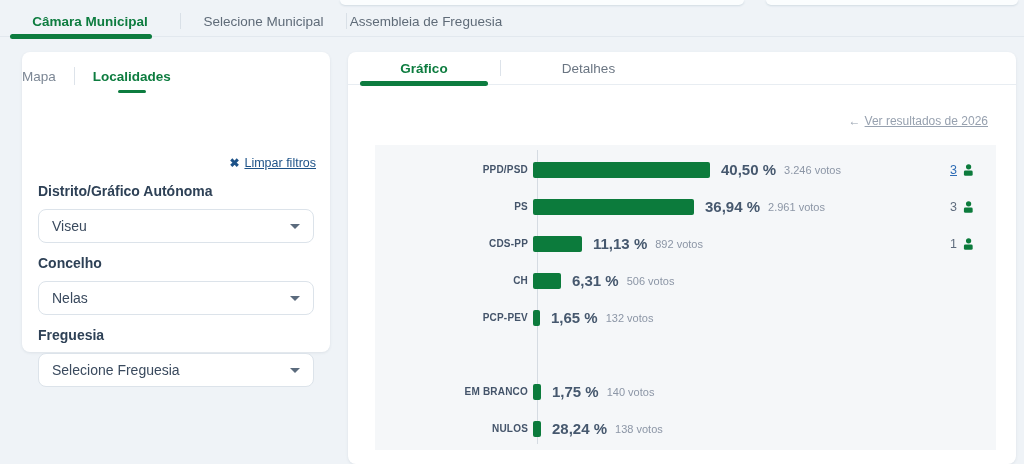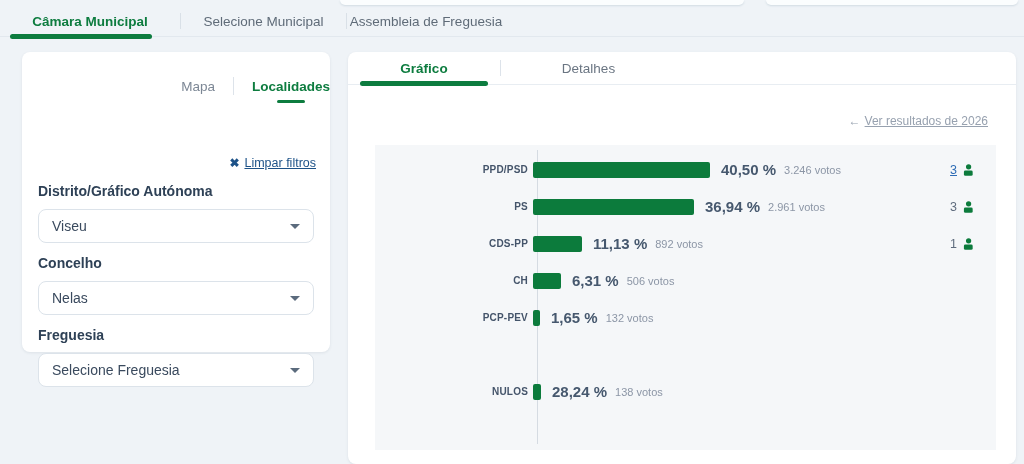--- a/index.html
+++ b/index.html
@@ -28,22 +28,22 @@
     background:#0d7c3f; border-radius:3px; }
   .vsep { width:1px; height:16px; background:#d9e0e7; margin-bottom:7px; }
 
   
   .card { position:absolute; background:#ffffff; border-radius:8px;
     box-shadow:0 1px 3px rgba(60,80,100,.10); }
   #left-card  { left:22px;  top:52px; width:308px; height:300px; }
   #right-card { left:348px; top:52px; width:668px; height:412px; }
 
   
-  .ltabs { display:flex; justify-content:flex-end; align-items:center; gap:18px;
-    margin-top:25px; }
+  .ltabs { display:flex; justify-content:flex-start; align-items:center; gap:18px;
+    margin-top:15px; }
   .ltab { font-size:13.5px; color:#7c8795; cursor:pointer; position:relative; }
   .ltab.active { color:#0d7c3f; font-weight:bold; }
   .ltab.active::after { content:""; position:absolute; left:50%; transform:translateX(-50%);
     bottom:-9px; width:28px; height:3px; background:#0d7c3f; border-radius:2px; }
   .lsep { width:1px; height:18px; background:#dde3ea; }
   .clear-filters { position:absolute; right:14px; top:104px; display:flex;
     align-items:center; gap:5px; cursor:pointer; }
   .clear-x { color:#1d5288; font-size:12px; font-weight:bold; }
   .clear-txt { color:#1d5288; font-size:12.5px; text-decoration:underline; }
   .fields { position:absolute; left:16px; top:131px; width:276px; }
@@ -200,20 +200,26 @@
           <span class="votes">506 votos</span>
         </div>
         <div class="crow">
           <span class="party">PCP-PEV</span>
           <div class="bar" style="width: 7px;"></div>
           <span class="pct">1,65 %</span>
           <span class="votes">132 votos</span>
         </div>
         <div class="crow spacer"></div>
         <div class="crow">
+          <span class="party">EM BRANCO</span>
+          <div class="bar" style="width: 8px;"></div>
+          <span class="pct">1,75 %</span>
+          <span class="votes">140 votos</span>
+        </div>
+        <div class="crow">
           <span class="party">NULOS</span>
           <div class="bar" style="width: 8px;"></div>
           <span class="pct">28,24 %</span>
           <span class="votes">138 votos</span>
         </div>
       </div>
   </div>
 </div>
 
 </body></html>

